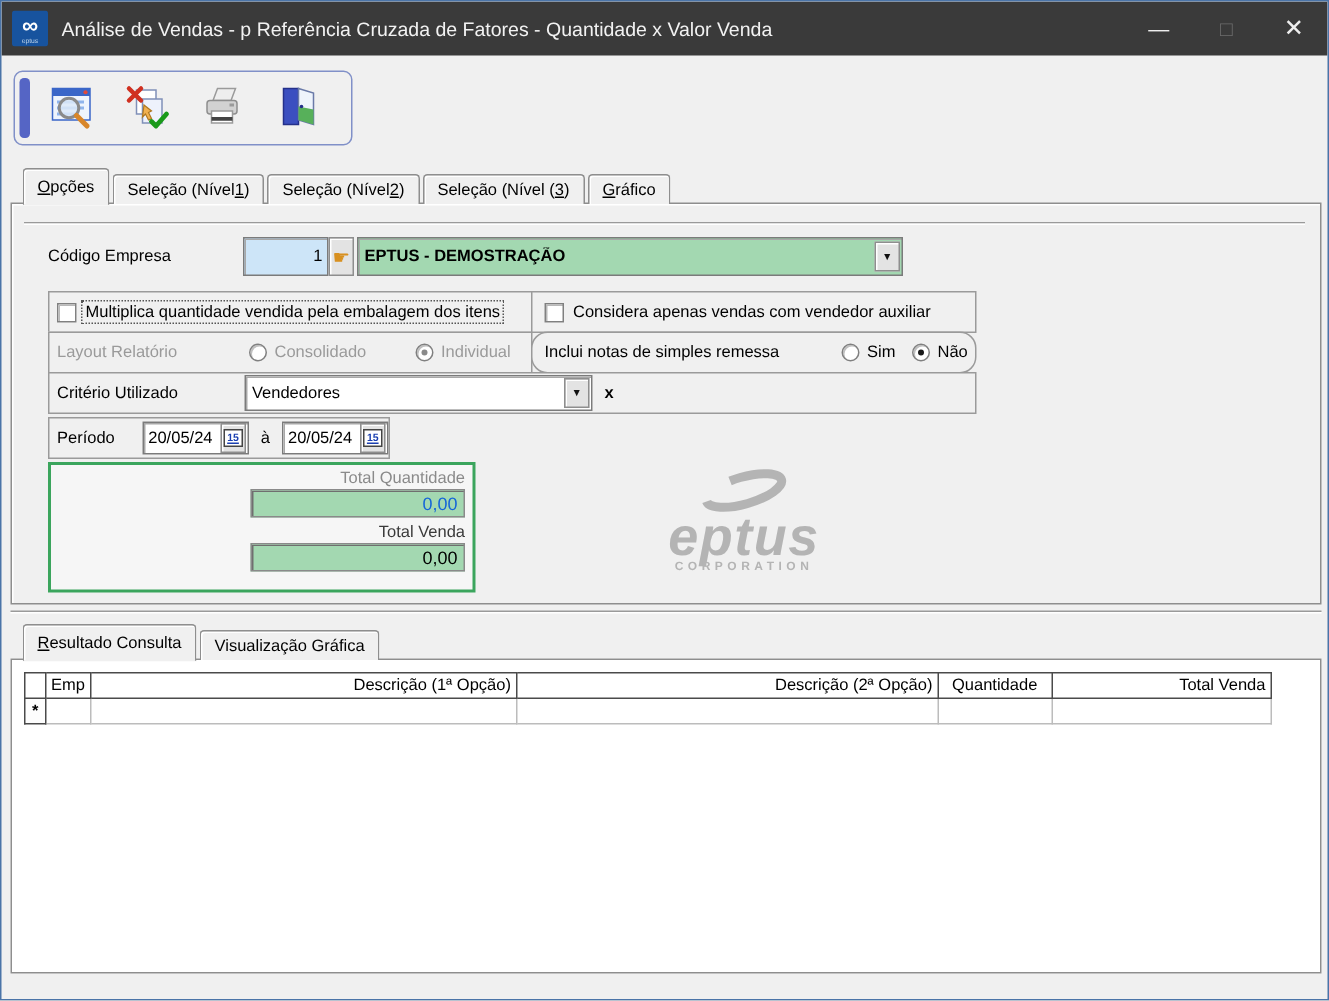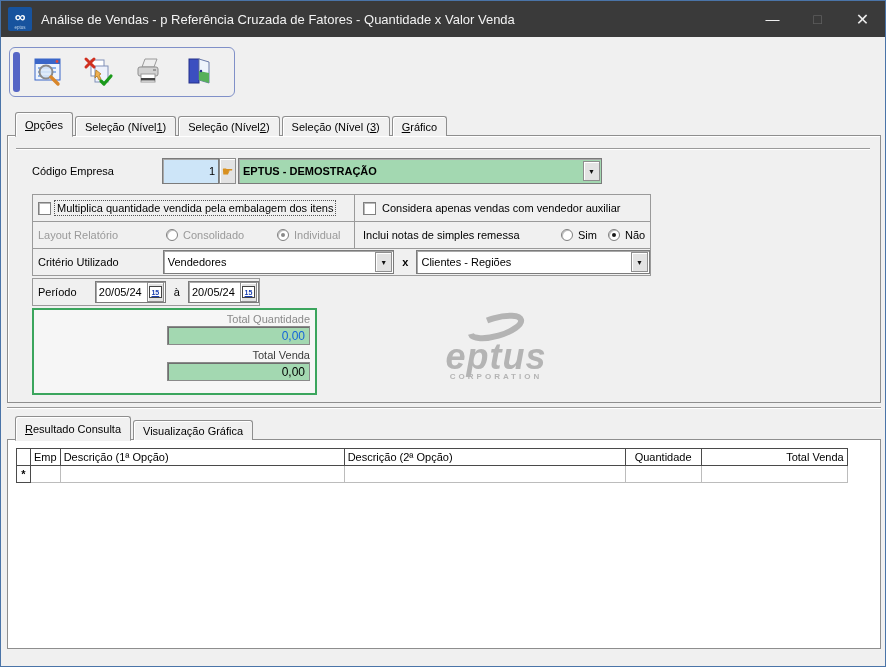--- a/index.html
+++ b/index.html
@@ -64,21 +64,21 @@
   .valfield{position:absolute;left:133px;width:143px;height:19px;background:#a3d8b1;border:1px solid #8a8a8a;box-shadow:inset 1px 1px 0 #6f6f6f;box-sizing:border-box;display:flex;align-items:center;justify-content:flex-end;padding-right:4px;font-weight:normal;font-size:12px;}
   .valfield.blue{color:#1565d8;}
 
   
   .watermark{position:absolute;left:388px;top:176px;width:200px;text-align:center;color:#b4b4b4;user-select:none;}
   .wm-text{font-size:36px;font-weight:bold;font-style:italic;line-height:26px;letter-spacing:1px;}
   .wm-sub{font-size:8px;font-weight:bold;letter-spacing:3px;margin-top:2px;}
 
   
   .grid{border-collapse:collapse;table-layout:fixed;margin:8px 0 0 8px;background:#fff;}
-  .grid th{border:1px solid #4a4a4a;background:#fff;font-weight:normal;height:16px;padding:0 3px;text-align:left;white-space:nowrap;overflow:hidden;}
+  .grid th{border:1px solid #4a4a4a;background:#fff;font-weight:normal;height:16px;padding:0 3px;text-align:right;white-space:nowrap;overflow:hidden;}
   .grid th.c{text-align:center;}
   .grid th.r{text-align:right;}
   .grid td{border:1px solid #bcbcbc;height:16px;padding:0 3px;white-space:nowrap;overflow:hidden;}
   .grid td.ind{border:1px solid #4a4a4a;text-align:center;font-weight:bold;background:#fdfdfd;}
 
   .row{position:absolute;display:flex;align-items:center;}
   u{text-decoration:underline;}
 </style>
 </head>
 <body>
@@ -177,39 +177,35 @@
       <span class="radio"></span>
       <span class="lbl dim" style="margin-left:5px;width:94px;">Consolidado</span>
       <span class="radio checked dim"></span>
       <span class="lbl dim" style="margin-left:5px;">Individual</span>
     </div>
 
     <div class="gbox" style="left:346px;top:58px;width:297px;height:28px;padding-left:8px;">
       <span class="cb"></span>
       <span style="margin-left:6px;">Considera apenas vendas com vendedor auxiliar</span>
     </div>
-    <div class="gbox" style="left:346px;top:85px;width:297px;height:28px;padding-left:8px;">
+    <div class="gbox" style="left:346px;top:85px;width:297px;height:28px;padding-left:8px;border-radius:11px;">
       <span class="lbl" style="width:198px;">Inclui notas de simples remessa</span>
       <span class="radio"></span>
       <span class="lbl" style="margin-left:5px;width:30px;">Sim</span>
       <span class="radio checked"></span>
       <span class="lbl" style="margin-left:5px;text-align:right;">Não</span>
     </div>
 
     <div class="gbox" style="left:24px;top:112px;width:619px;height:28px;padding-left:5px;">
       <span class="lbl" style="width:125px;">Critério Utilizado</span>
       <div class="combo" style="width:232px;">
         <span class="ctext">Vendedores</span>
         <span class="drop-btn">▼</span>
       </div>
       <span style="margin:0 8px;font-weight:bold;">x</span>
-      <div class="combo" style="width:234px;">
-        <span class="ctext">Clientes - Regiões</span>
-        <span class="drop-btn">▼</span>
-      </div>
     </div>
 
     <div class="gbox" style="left:24px;top:142px;width:228px;height:28px;padding-left:5px;">
       <span class="lbl" style="width:70px;">Período</span>
       <div class="edit" style="width:87px;height:22px;">
         <span style="flex:1;padding-left:3px;">20/05/24</span>
         <button class="smallbtn" style="height:20px;margin-right:1px;">
             <span class="cal">15</span>
           </button>
       </div>

